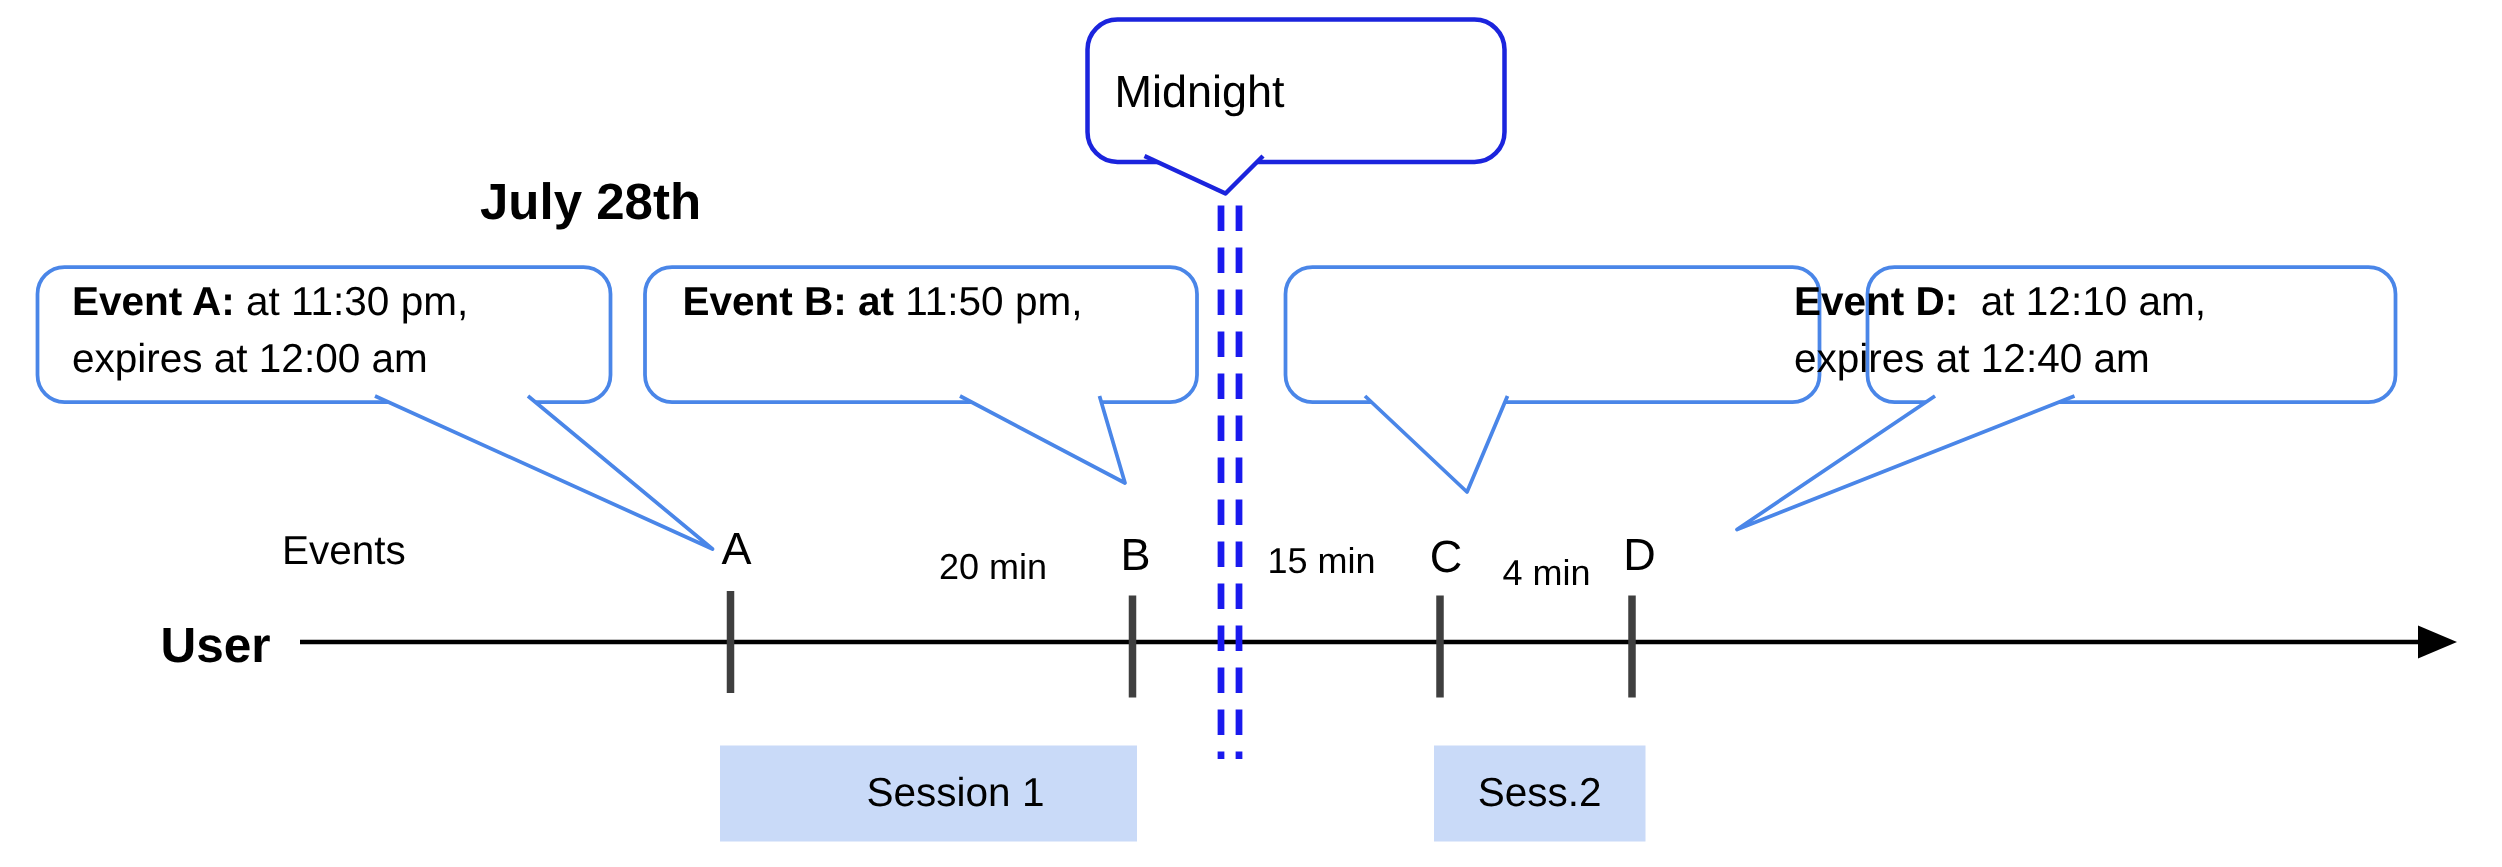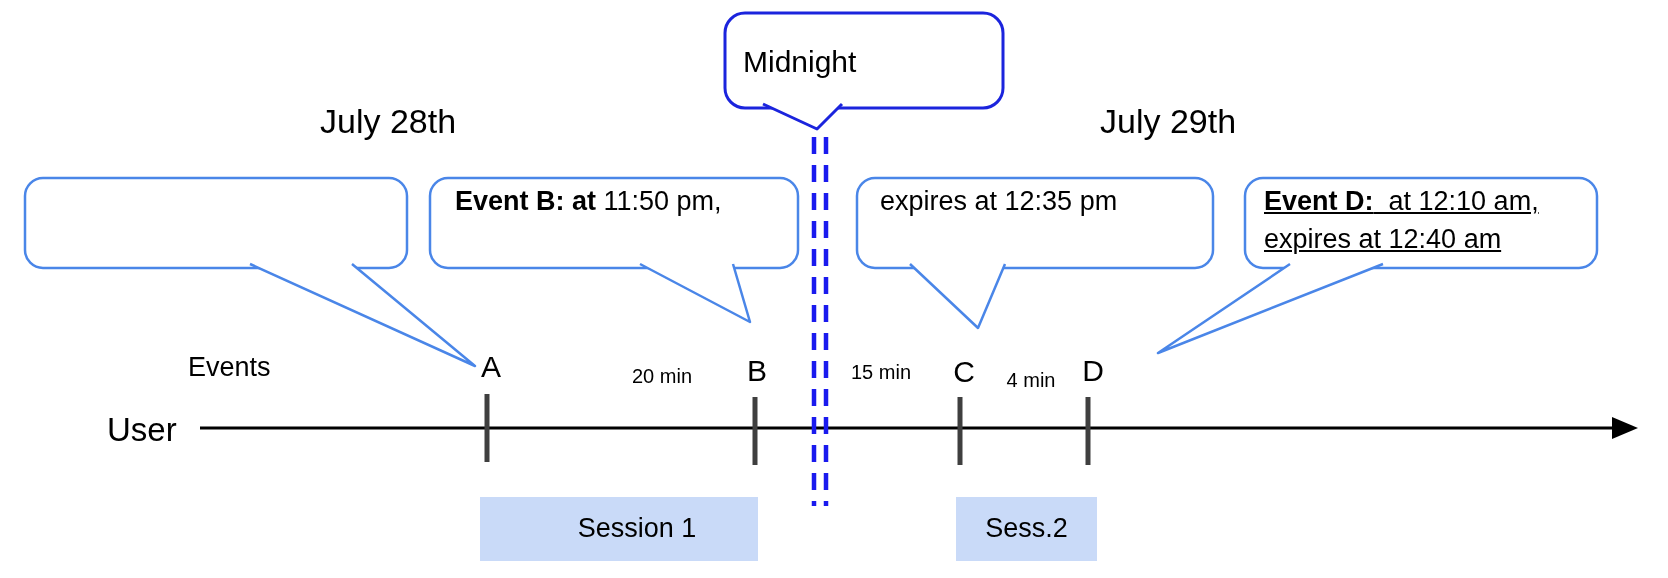--- a/index.html
+++ b/index.html
@@ -13,21 +13,21 @@
   }
   #diagram-svg { position:absolute; left:0; top:0; }
   .txt { position:absolute; white-space:nowrap; }
   .date-label   { font-size:34px; }
   .midnight-label { font-size:30px; }
   .event-text   { font-size:27px; line-height:38px; }
   .event-text b { font-weight:bold; }
   .axis-label   { font-size:27px; }
   .user-label   { font-size:33px; }
   .tick-letter  { font-size:30px; transform:translateX(-50%); }
-  .interval-label { font-size:20px; transform:translateX(-50%); }
+  .interval-label { font-size:24px; transform:translateX(-50%); }
   .session-label { position:absolute; font-size:27px; text-align:center; }
 </style>
 </head>
 <body>
 
 <div id="canvas">
 
   <svg id="diagram-svg" width="1668" height="578" viewBox="0 0 1668 578">
 
     <rect x="480" y="497" width="278" height="64" fill="#c9daf8"></rect>
@@ -53,38 +53,40 @@
     <rect x="430" y="178" width="368" height="90" rx="18" fill="#ffffff" stroke-width="2.5" stroke="#4a86e8"></rect>
     <path d="M640,264 L750,322 L733,264" fill="#ffffff" stroke-width="2.5" stroke-linejoin="round" stroke="#4a86e8"></path>
 
     <rect x="857" y="178" width="356" height="90" rx="18" fill="#ffffff" stroke-width="2.5" stroke="#4a86e8"></rect>
     <path d="M910,264 L978,328 L1005,264" fill="#ffffff" stroke-width="2.5" stroke-linejoin="round" stroke="#4a86e8"></path>
 
     <rect x="1245" y="178" width="352" height="90" rx="18" fill="#ffffff" stroke-width="2.5" stroke="#4a86e8"></rect>
     <path d="M1290,264 L1158,353 L1383,264" fill="#ffffff" stroke-width="2.5" stroke-linejoin="round" stroke="#4a86e8"></path>
   </svg>
 
-  <div class="txt date-label" style="left:320px; top:102px;">July 28th</div>
-  <div class="txt date-label" style="left:1100px; top:102px;">July 29th</div>
+  <div class="txt date-label" style="left:320px; top:116px;font-weight:bold;">July 28th</div>
 
   <div class="txt midnight-label" style="left:743px; top:45px;">Midnight</div>
 
+  <div class="txt event-text" style="left:48px; top:182px;">
+    <div><b>Event A:</b><span> at 11:30 pm,</span></div>
+    <div>expires at 12:00 am</div>
+  </div>
   <div class="txt event-text" style="left:455px; top:182px;">
     <div><b>Event B: at</b><span> 11:50 pm,</span></div>
   </div>
   <div class="txt event-text" style="left:880px; top:182px;">
-    <div>expires at 12:35 pm</div>
   </div>
-  <div class="txt event-text" style="left:1264px; top:182px;text-decoration:underline;">
+  <div class="txt event-text" style="left:1196px; top:182px;">
     <div><b>Event D:</b><span>&nbsp; at 12:10 am,</span></div>
     <div>expires at 12:40 am</div>
   </div>
 
   <div class="txt axis-label" style="left:188px; top:352px;">Events</div>
-  <div class="txt user-label" style="left:107px; top:411px;">User</div>
+  <div class="txt user-label" style="left:107px; top:411px;font-weight:bold;">User</div>
 
   <div class="txt tick-letter" style="left:491px; top:350px;">A</div>
   <div class="txt tick-letter" style="left:757px; top:354px;">B</div>
   <div class="txt tick-letter" style="left:964px; top:355px;">C</div>
   <div class="txt tick-letter" style="left:1093px; top:354px;">D</div>
 
   <div class="txt interval-label" style="left:662px; top:365px;">20 min</div>
   <div class="txt interval-label" style="left:881px; top:361px;">15 min</div>
   <div class="txt interval-label" style="left:1031px; top:369px;">4 min</div>
 

